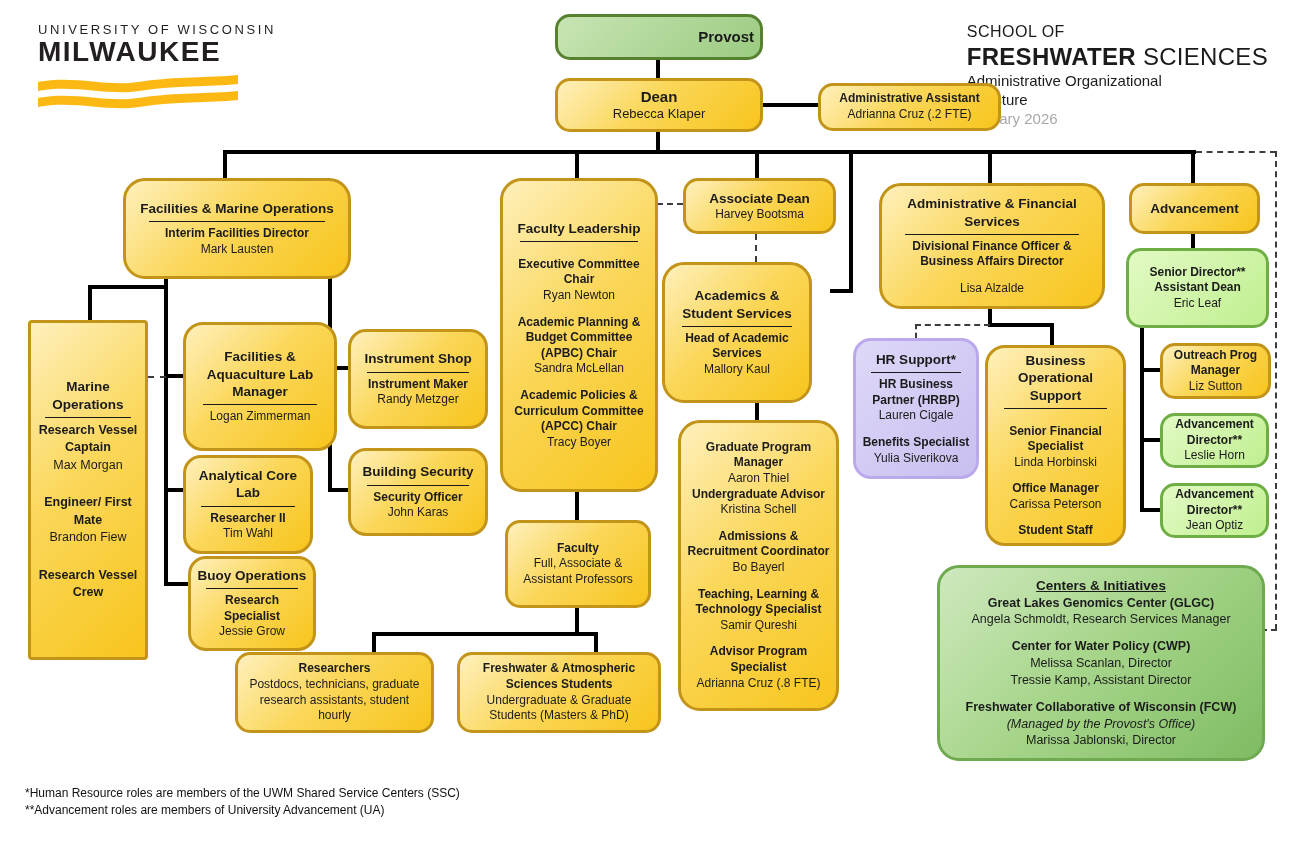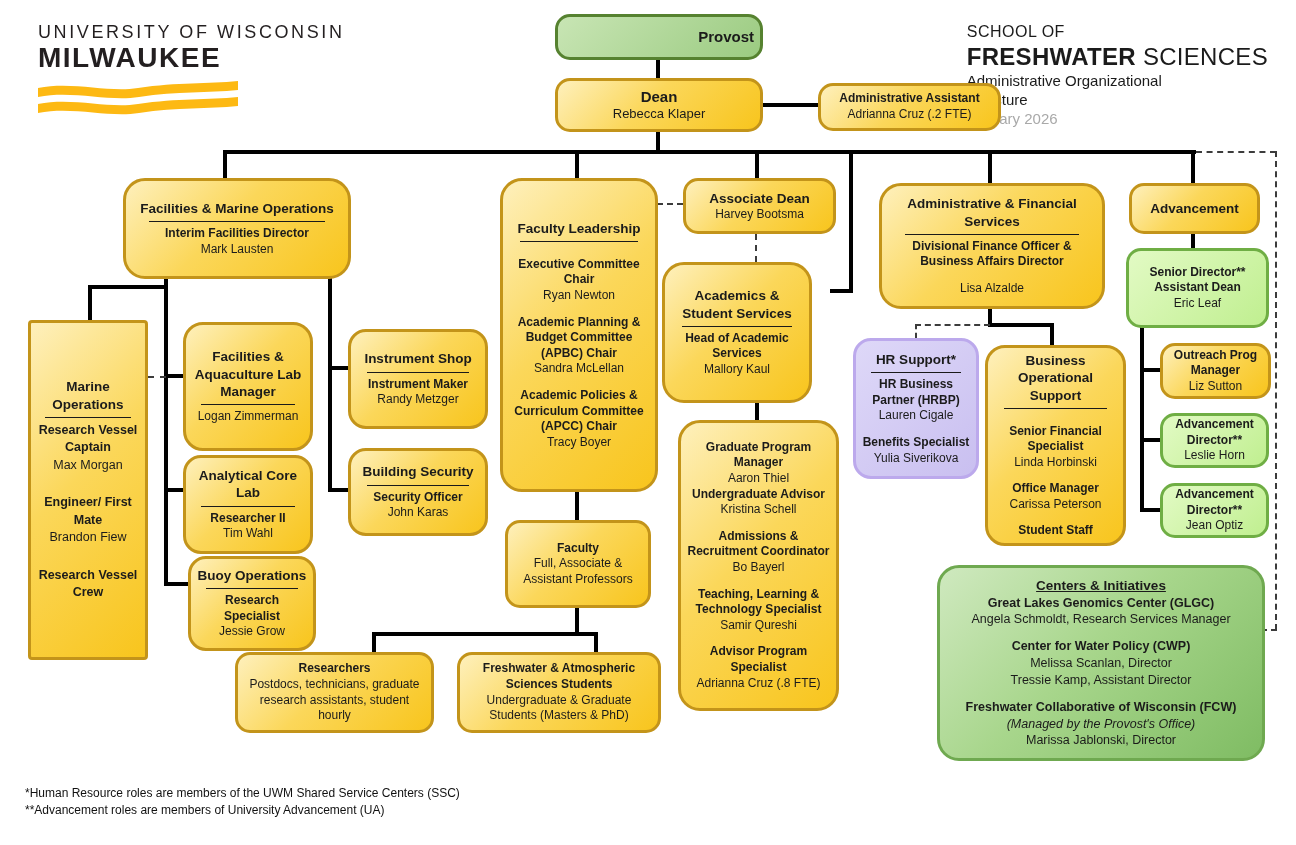--- a/index.html
+++ b/index.html
@@ -2,21 +2,21 @@
 <html><head>
 <meta charset="utf-8">
 <style>
   html,body{margin:0;padding:0;background:#ffffff;}
   #canvas{
     position:relative;width:1296px;height:845px;background:#ffffff;overflow:hidden;
     font-family:"Liberation Sans", sans-serif;color:#1b1b1b;
   }
   
   .logo{position:absolute;left:38px;top:22px;width:202px;}
-  .logo-top{font-size:18px;letter-spacing:2.6px;color:#231f20;font-weight:400;white-space:nowrap;}
+  .logo-top{font-size:13px;letter-spacing:2.6px;color:#231f20;font-weight:400;white-space:nowrap;}
   .logo-name{font-size:28px;font-weight:bold;letter-spacing:1.5px;color:#231f20;line-height:1.05;white-space:nowrap;}
   .logo-waves{display:block;margin-top:8px;}
   .title-block{position:absolute;right:28px;top:22px;text-align:left;line-height:1.25;}
   .t1{font-size:16px;letter-spacing:.5px;}
   .t2{font-size:24px;letter-spacing:.3px;}
   .t2 .b{font-weight:bold;}
   .t3{font-size:15px;}
   .t4{font-size:15px;color:#a9a9a9;}
   
   .ch{position:absolute;background:#000;height:4px;z-index:1;}
@@ -145,21 +145,21 @@
       <div class="l-title">Marine Operations</div>
       <div class="l-divider"></div>
       <div class="l-bold">Research Vessel Captain</div>
       <div class="l-normal">Max Morgan</div>
       <div class="l-spacer"></div>
       <div class="l-bold">Engineer/ First Mate</div>
       <div class="l-normal">Brandon Fiew</div>
       <div class="l-spacer"></div>
       <div class="l-bold">Research Vessel Crew</div>
     </div>
-  <div class="node gold" style="left:183px;top:322px;width:130px;height:129px;border-radius:20px;">
+  <div class="node gold" style="left:183px;top:322px;width:154px;height:129px;border-radius:20px;">
       <div class="l-title">Facilities &amp; Aquaculture Lab Manager</div>
       <div class="l-divider"></div>
       <div class="l-normal">Logan Zimmerman</div>
     </div>
   <div class="node gold" style="left:183px;top:455px;width:130px;height:99px;border-radius:18px;">
       <div class="l-title">Analytical Core Lab</div>
       <div class="l-divider"></div>
       <div class="l-bold">Researcher II</div>
       <div class="l-normal">Tim Wahl</div>
     </div>

